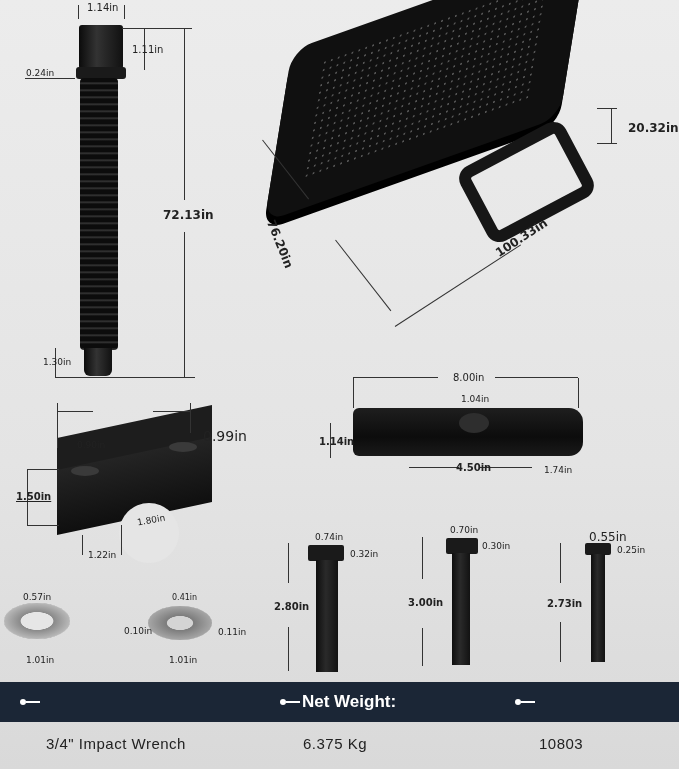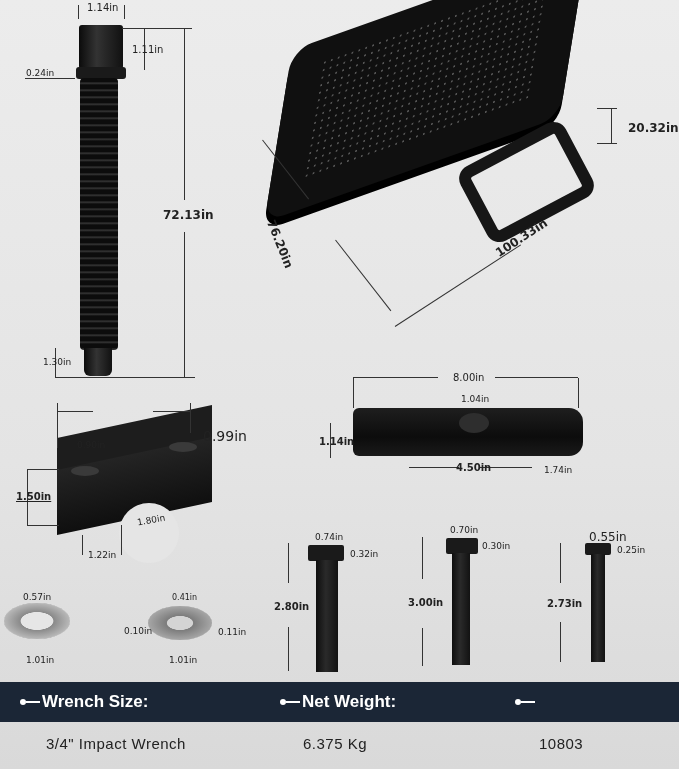--- a/index.html
+++ b/index.html
@@ -133,21 +133,20 @@
 <div class="dim" style="left:589px;top:530px;font-size:12px;">0.55in</div>
 <div class="dim" style="left:617px;top:545px;">0.25in</div>
 <div class="line" style="left:560px;top:543px;width:1px;height:40px;"></div>
 <div class="line" style="left:560px;top:622px;width:1px;height:40px;"></div>
 <div class="dim md" style="left:547px;top:598px;font-weight:bold;">2.73in</div>
 
 <div class="bar"></div>
 <div class="bar-item" style="left:20px;top:682px;">
   <span class="dot"></span>
     <span class="stem"></span>
-  <span>Wrench Size:</span>
 </div>
 <div class="bar-item" style="left:280px;top:682px;text-align:center;">
   <span class="dot"></span>
     <span class="stem"></span>
   <span>Net Weight:</span>
 </div>
 <div class="bar-item" style="left:515px;top:682px;">
   <span class="dot"></span>
     <span class="stem"></span>
 </div>

